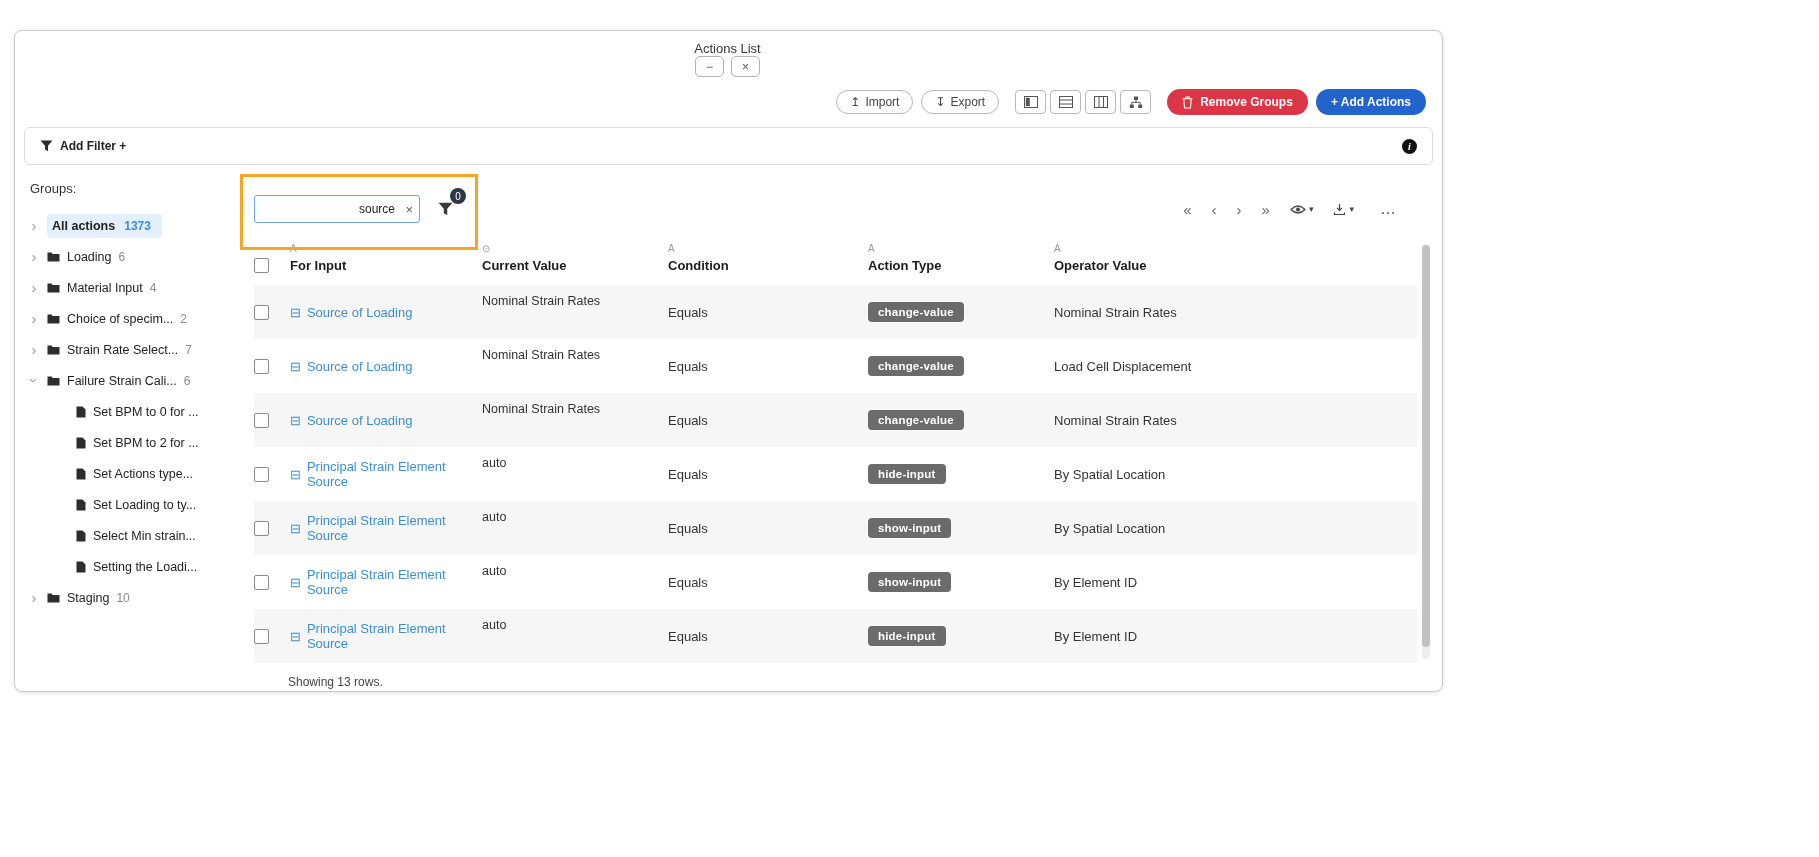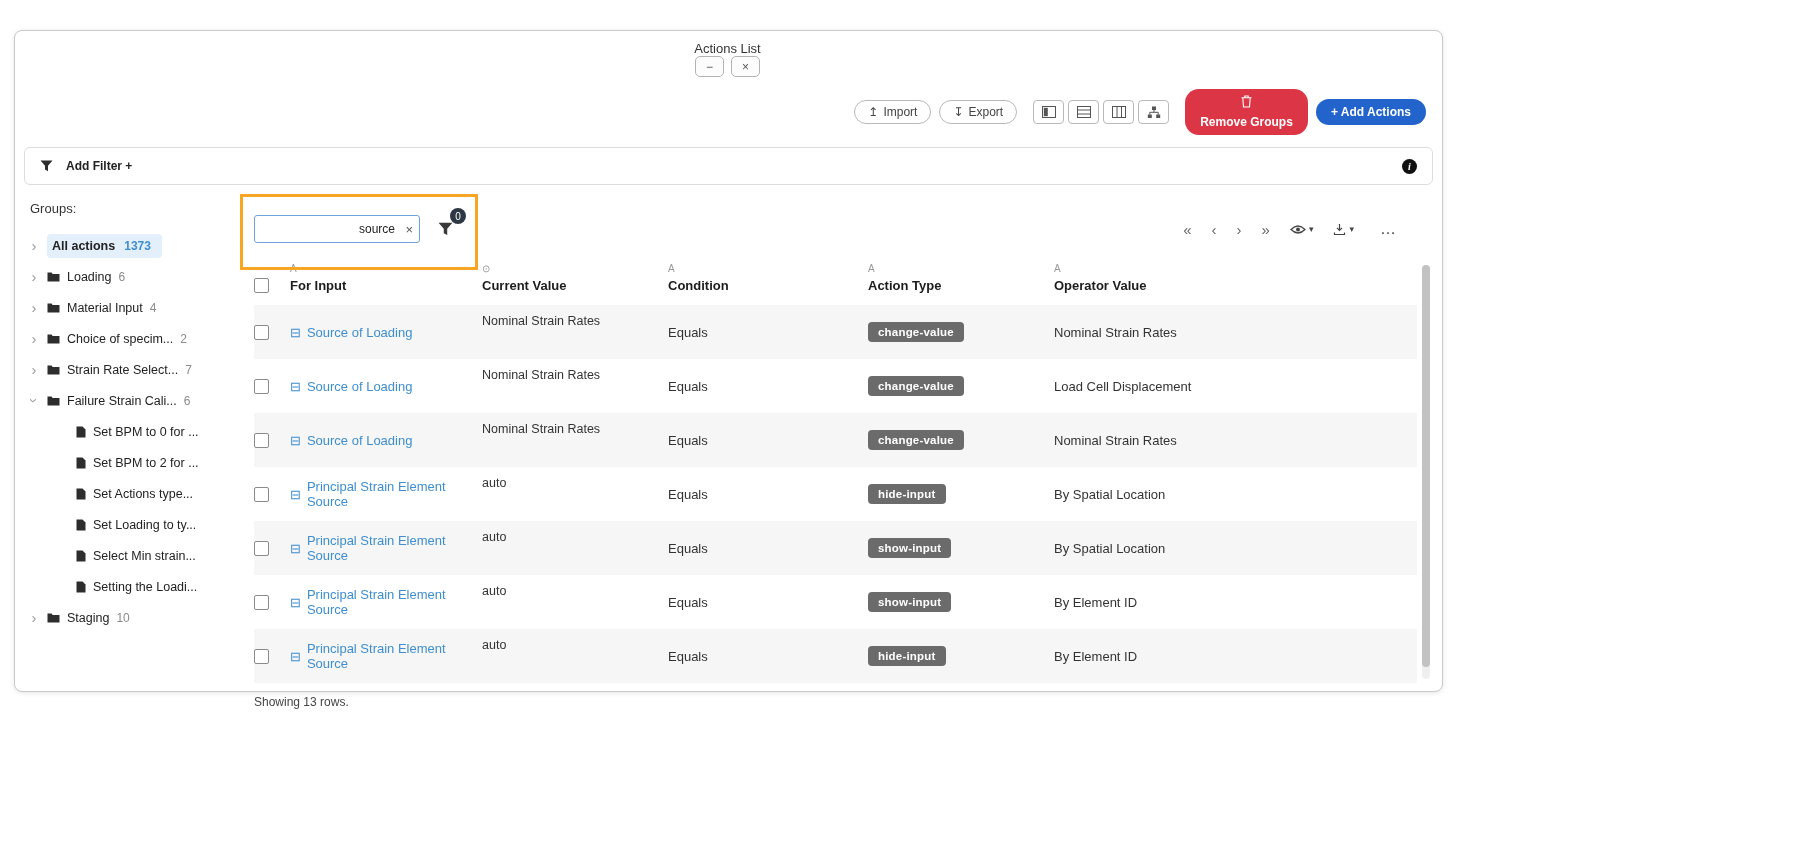--- a/index.html
+++ b/index.html
@@ -17,28 +17,28 @@
 
   
   .toolbar{display:flex;justify-content:flex-end;align-items:center;gap:8px;padding:10px 16px 0 0;}
   .pill-btn{display:flex;align-items:center;gap:5px;border:1px solid #b9b9b9;border-radius:14px;
             background:#fff;padding:4px 13px;font-size:12px;color:#444;cursor:pointer;}
   .pill-btn .u-ico{font-size:12px;color:#444;}
   .view-group{display:flex;gap:4px;margin:0 8px;}
   .icon-btn{width:31px;height:24px;border:1px solid #b9b9b9;border-radius:4px;background:#fff;
             display:flex;align-items:center;justify-content:center;cursor:pointer;}
   .btn-danger{display:flex;align-items:center;gap:7px;background:#dc3545;color:#fff;border:none;
-              border-radius:14px;padding:6px 15px;font-size:12px;font-weight:bold;cursor:pointer;flex-direction:column;}
+              border-radius:14px;padding:6px 15px;font-size:12px;font-weight:bold;cursor:pointer;}
   .btn-primary{background:#2264cc;color:#fff;border:none;border-radius:14px;padding:6px 15px;
                font-size:12px;font-weight:bold;cursor:pointer;}
 
   
   .filterbar{display:flex;align-items:center;justify-content:space-between;border:1px solid #dcdcdc;
              border-radius:6px;margin:12px 9px 0 9px;padding:0 15px;height:36px;}
-  .add-filter{display:flex;align-items:center;gap:13px;font-size:12px;font-weight:bold;color:#222;cursor:pointer;}
+  .add-filter{display:flex;align-items:center;gap:7px;font-size:12px;font-weight:bold;color:#222;cursor:pointer;}
   .info-ico{width:15px;height:15px;border-radius:50%;background:#111;color:#fff;display:flex;
             align-items:center;justify-content:center;font-size:10px;font-weight:bold;font-style:italic;
             font-family:"Liberation Serif",serif;cursor:pointer;}
 
   
   .body{display:flex;padding:14px 9px 0 9px;}
   .sidebar{width:214px;flex:none;padding-left:4px;}
   .sb-heading{font-size:13px;color:#333;margin:2px 0 14px 2px;}
   .tree{display:flex;flex-direction:column;}
   .tree-item{display:flex;align-items:center;gap:7px;height:31px;font-size:12.5px;color:#222;cursor:pointer;}
@@ -81,21 +81,21 @@
   .grid-row.odd{background:#f6f6f6;}
   .cell{display:flex;align-items:center;}
   .cell.cv{align-self:start;padding-top:9px;font-size:12.5px;}
   .checkbox{width:13px;height:13px;border:1.5px solid #8a8a8a;border-radius:2px;background:#fff;
             display:inline-block;cursor:pointer;}
   .hd-check{align-self:center;margin-top:14px;}
   .cell-link{color:#3e8ed0;cursor:pointer;display:inline-flex;align-items:center;gap:6px;text-decoration:none;}
   .link-ico{color:#3e8ed0;font-size:13px;line-height:1;}
   .badge{background:#6b6b6b;color:#fff;font-size:11.5px;font-weight:bold;padding:4px 10px;border-radius:4px;
          letter-spacing:0.2px;}
-  .tfooter{font-size:12px;color:#444;margin-top:12px;}
+  .tfooter{font-size:12px;color:#444;margin-top:12px;margin-left:34px;}
   .vscroll{position:absolute;right:3px;top:66px;bottom:30px;width:8px;background:#efefef;border-radius:4px;}
   .vscroll-thumb{position:absolute;top:0;left:0;width:8px;height:97%;background:#c2c2c2;border-radius:4px;cursor:pointer;}
 </style>
 </head>
 <body>
 
 <div class="canvas">
   <div class="window">
 
     <div class="titlebar">

